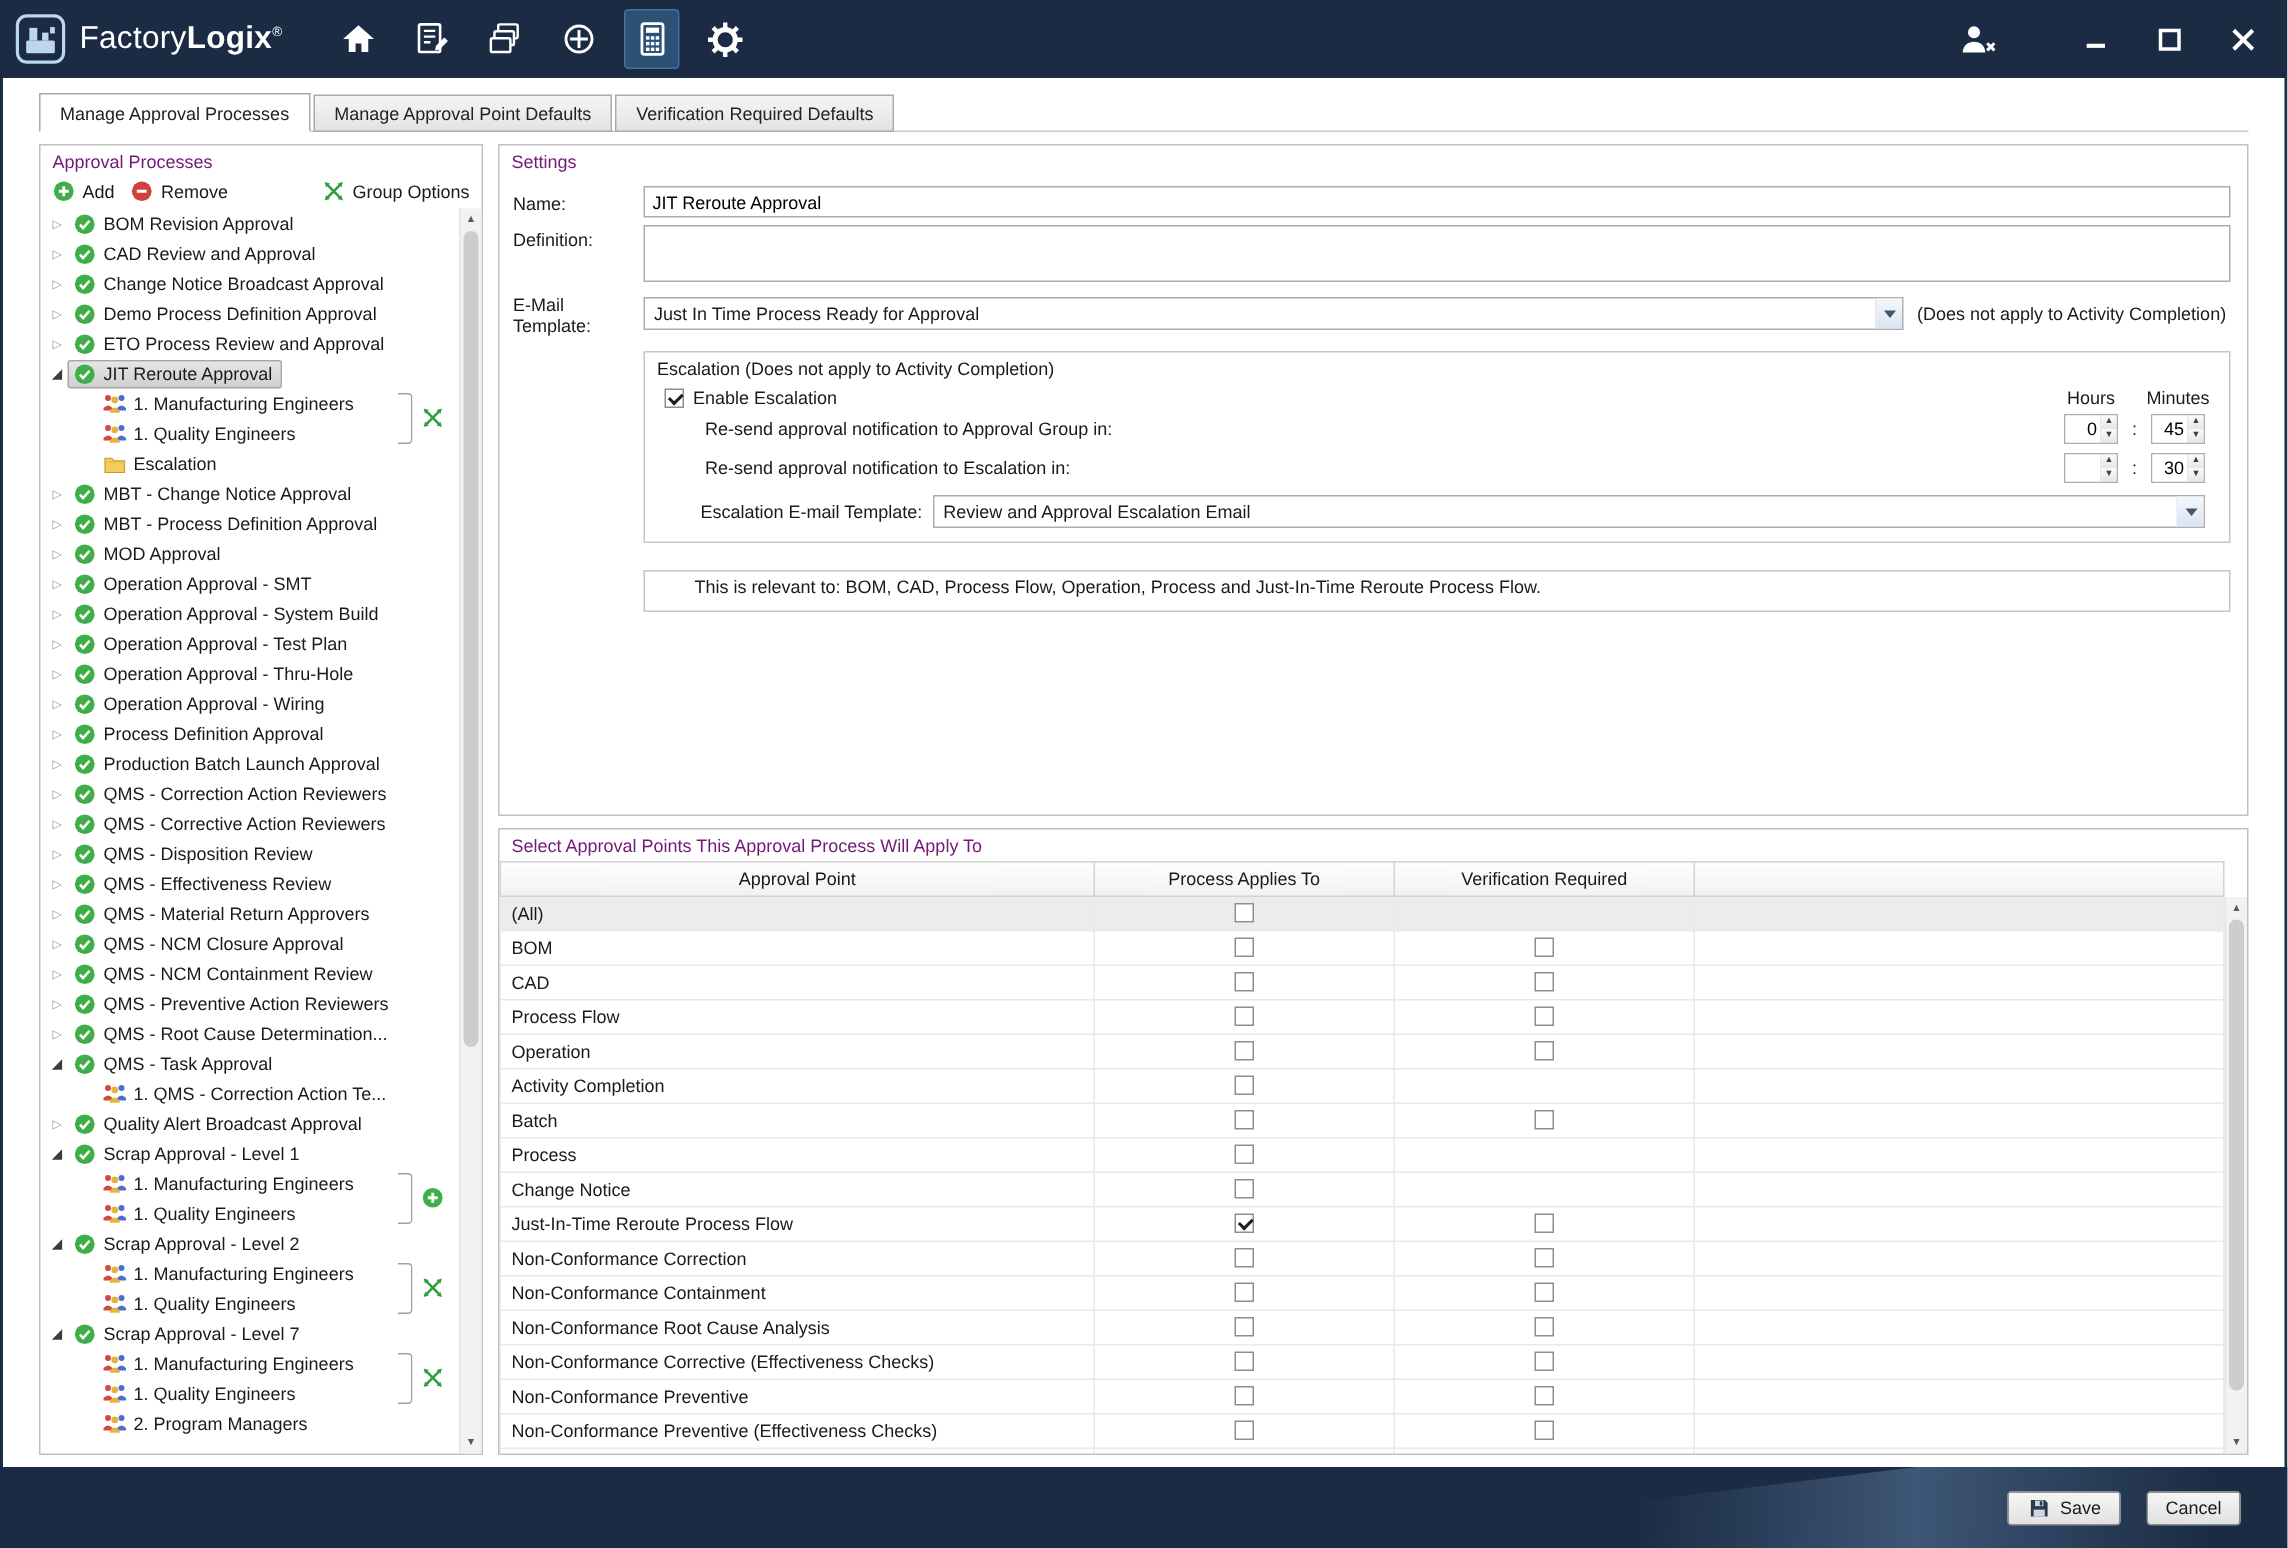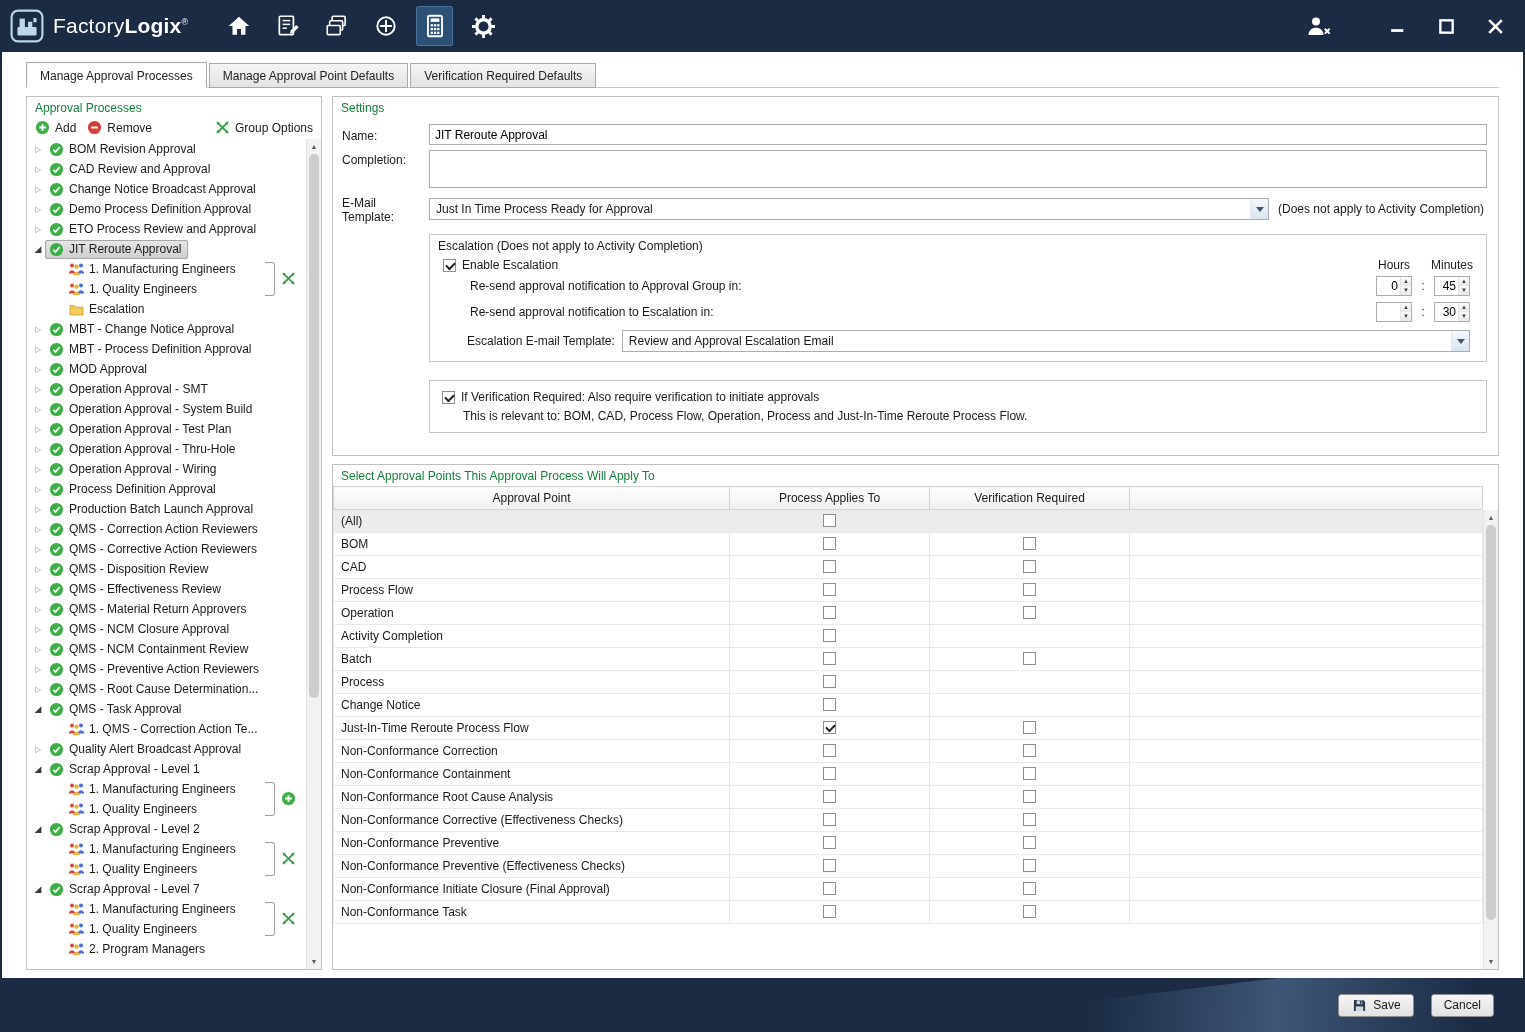--- a/index.html
+++ b/index.html
@@ -21,21 +21,21 @@
   .user-btn{margin-right:30px;}
 
   
   .content{flex:1;min-height:0;background:#fff;margin:0 2px;padding:10px 24px 8px;display:flex;flex-direction:column;}
   .tab-bar{display:flex;flex:none;align-items:flex-end;box-shadow:inset 0 -1px 0 #c9c9c9;}
   .tab{padding:5px 13px 4px;border:1px solid #a9a9a9;background:linear-gradient(#f5f5f5,#e3e3e3);margin-right:2px;color:#222;cursor:pointer;white-space:nowrap;}
   .tab.active{background:#fff;border-bottom-color:#fff;padding-top:6px;position:relative;z-index:2;}
   .main{flex:1;min-height:0;display:flex;gap:10px;padding-top:8px;}
 
   .panel{border:1px solid #c0c0c0;background:#fff;display:flex;flex-direction:column;min-height:0;}
-  .panel-header{flex:none;padding:4px 8px 3px;color:#15803d;}
+  .panel-header{flex:none;padding:4px 8px 3px;color:#701a75;}
 
   
   .left-panel{width:296px;flex:none;}
   .tree-toolbar{flex:none;display:flex;align-items:center;gap:10px;padding:2px 8px 4px 7px;}
   .tool{display:inline-flex;align-items:center;gap:4px;cursor:pointer;}
   .tool.right{margin-left:auto;}
   .tree-area{flex:1;min-height:0;display:flex;}
   .tree{flex:1;min-width:0;overflow:hidden;}
   .tree-row{height:20px;display:flex;align-items:center;position:relative;cursor:pointer;white-space:nowrap;}
   .arrow{width:14px;flex:none;display:flex;align-items:center;justify-content:center;font-size:8px;color:#9a9a9a;}
@@ -47,21 +47,21 @@
   .bracket-icon{position:absolute;left:254px;top:12px;width:15px;height:15px;display:flex;align-items:center;justify-content:center;}
 
   
   .vscroll{width:15px;flex:none;background:#f2f2f2;display:flex;flex-direction:column;border-left:1px solid #e3e3e3;}
   .sb-btn{height:15px;flex:none;display:flex;align-items:center;justify-content:center;font-size:7px;color:#5a5a5a;cursor:pointer;}
   .sb-track{flex:1;position:relative;}
   .sb-thumb{position:absolute;left:2px;right:2px;border-radius:6px;background:#cdcdcd;cursor:pointer;}
 
   
   .right-col{flex:1;min-width:0;display:flex;flex-direction:column;gap:8px;}
-  .settings-panel{height:360px;flex:none;overflow:hidden;}
+  .settings-panel{height:448px;flex:none;overflow:hidden;}
   .settings-body{flex:1;padding:6px 11px 8px 9px;display:flex;flex-direction:column;}
   .form-row{display:flex;align-items:center;margin-bottom:5px;}
   .form-row.align-top{align-items:flex-start;}
   .form-row>label{width:87px;flex:none;padding-top:3px;}
   .text-input{flex:1;height:21px;border:1px solid #abadb3;padding:0 5px;font:inherit;background:#fff;}
   .desc-input{flex:1;height:38px;border:1px solid #abadb3;font:inherit;resize:none;padding:2px 5px;background:#fff;}
   .combo{height:22px;border:1px solid #abadb3;background:#fff;display:flex;align-items:center;cursor:pointer;min-width:0;}
   .combo-value{flex:1;padding:0 6px;white-space:nowrap;overflow:hidden;}
   .combo-arrow{width:18px;align-self:stretch;flex:none;display:flex;align-items:center;justify-content:center;background:linear-gradient(#f4f8fc,#d9e4f1);border-left:1px solid #e2e8f0;}
   .combo-arrow::after{content:"";border:4px solid transparent;border-top:5px solid #44546a;margin-top:5px;}
@@ -864,21 +864,21 @@
       <div class="right-col">
 
         <div class="panel settings-panel">
           <div class="panel-header">Settings</div>
           <div class="settings-body">
             <div class="form-row">
               <label>Name:</label>
               <input class="text-input" value="JIT Reroute Approval" style="">
             </div>
             <div class="form-row align-top">
-              <label>Completion:</label>
+              <label>Definition:</label>
               <textarea class="desc-input" style=""></textarea>
             </div>
             <div class="form-row" style="margin-bottom:0;">
               <label>E-Mail Template:</label>
               <div class="combo email-combo">
                 <span class="combo-value">Just In Time Process Ready for Approval</span>
                 <span class="combo-arrow"></span>
               </div>
               <span class="note">(Does not apply to Activity Completion)</span>
             </div>
@@ -938,24 +938,20 @@
               <div class="esc-template-row">
                 <label>Escalation E-mail Template:</label>
                 <div class="combo">
                   <span class="combo-value">Review and Approval Escalation Email</span>
                   <span class="combo-arrow"></span>
                 </div>
               </div>
             </div>
 
             <div class="groupbox verify-box">
-              <div class="v-row">
-                <span class="checkbox checked"></span>
-                <span class="cb-label">If Verification Required: Also require verification to initiate approvals</span>
-              </div>
               <div class="v-note">This is relevant to: BOM, CAD, Process Flow, Operation, Process and Just-In-Time Reroute Process Flow.</div>
             </div>
           </div>
         </div>
 
         <div class="panel points-panel">
           <div class="panel-header">Select Approval Points This Approval Process Will Apply To</div>
           <div class="points-body">
             <table class="points-table">
               <colgroup>

